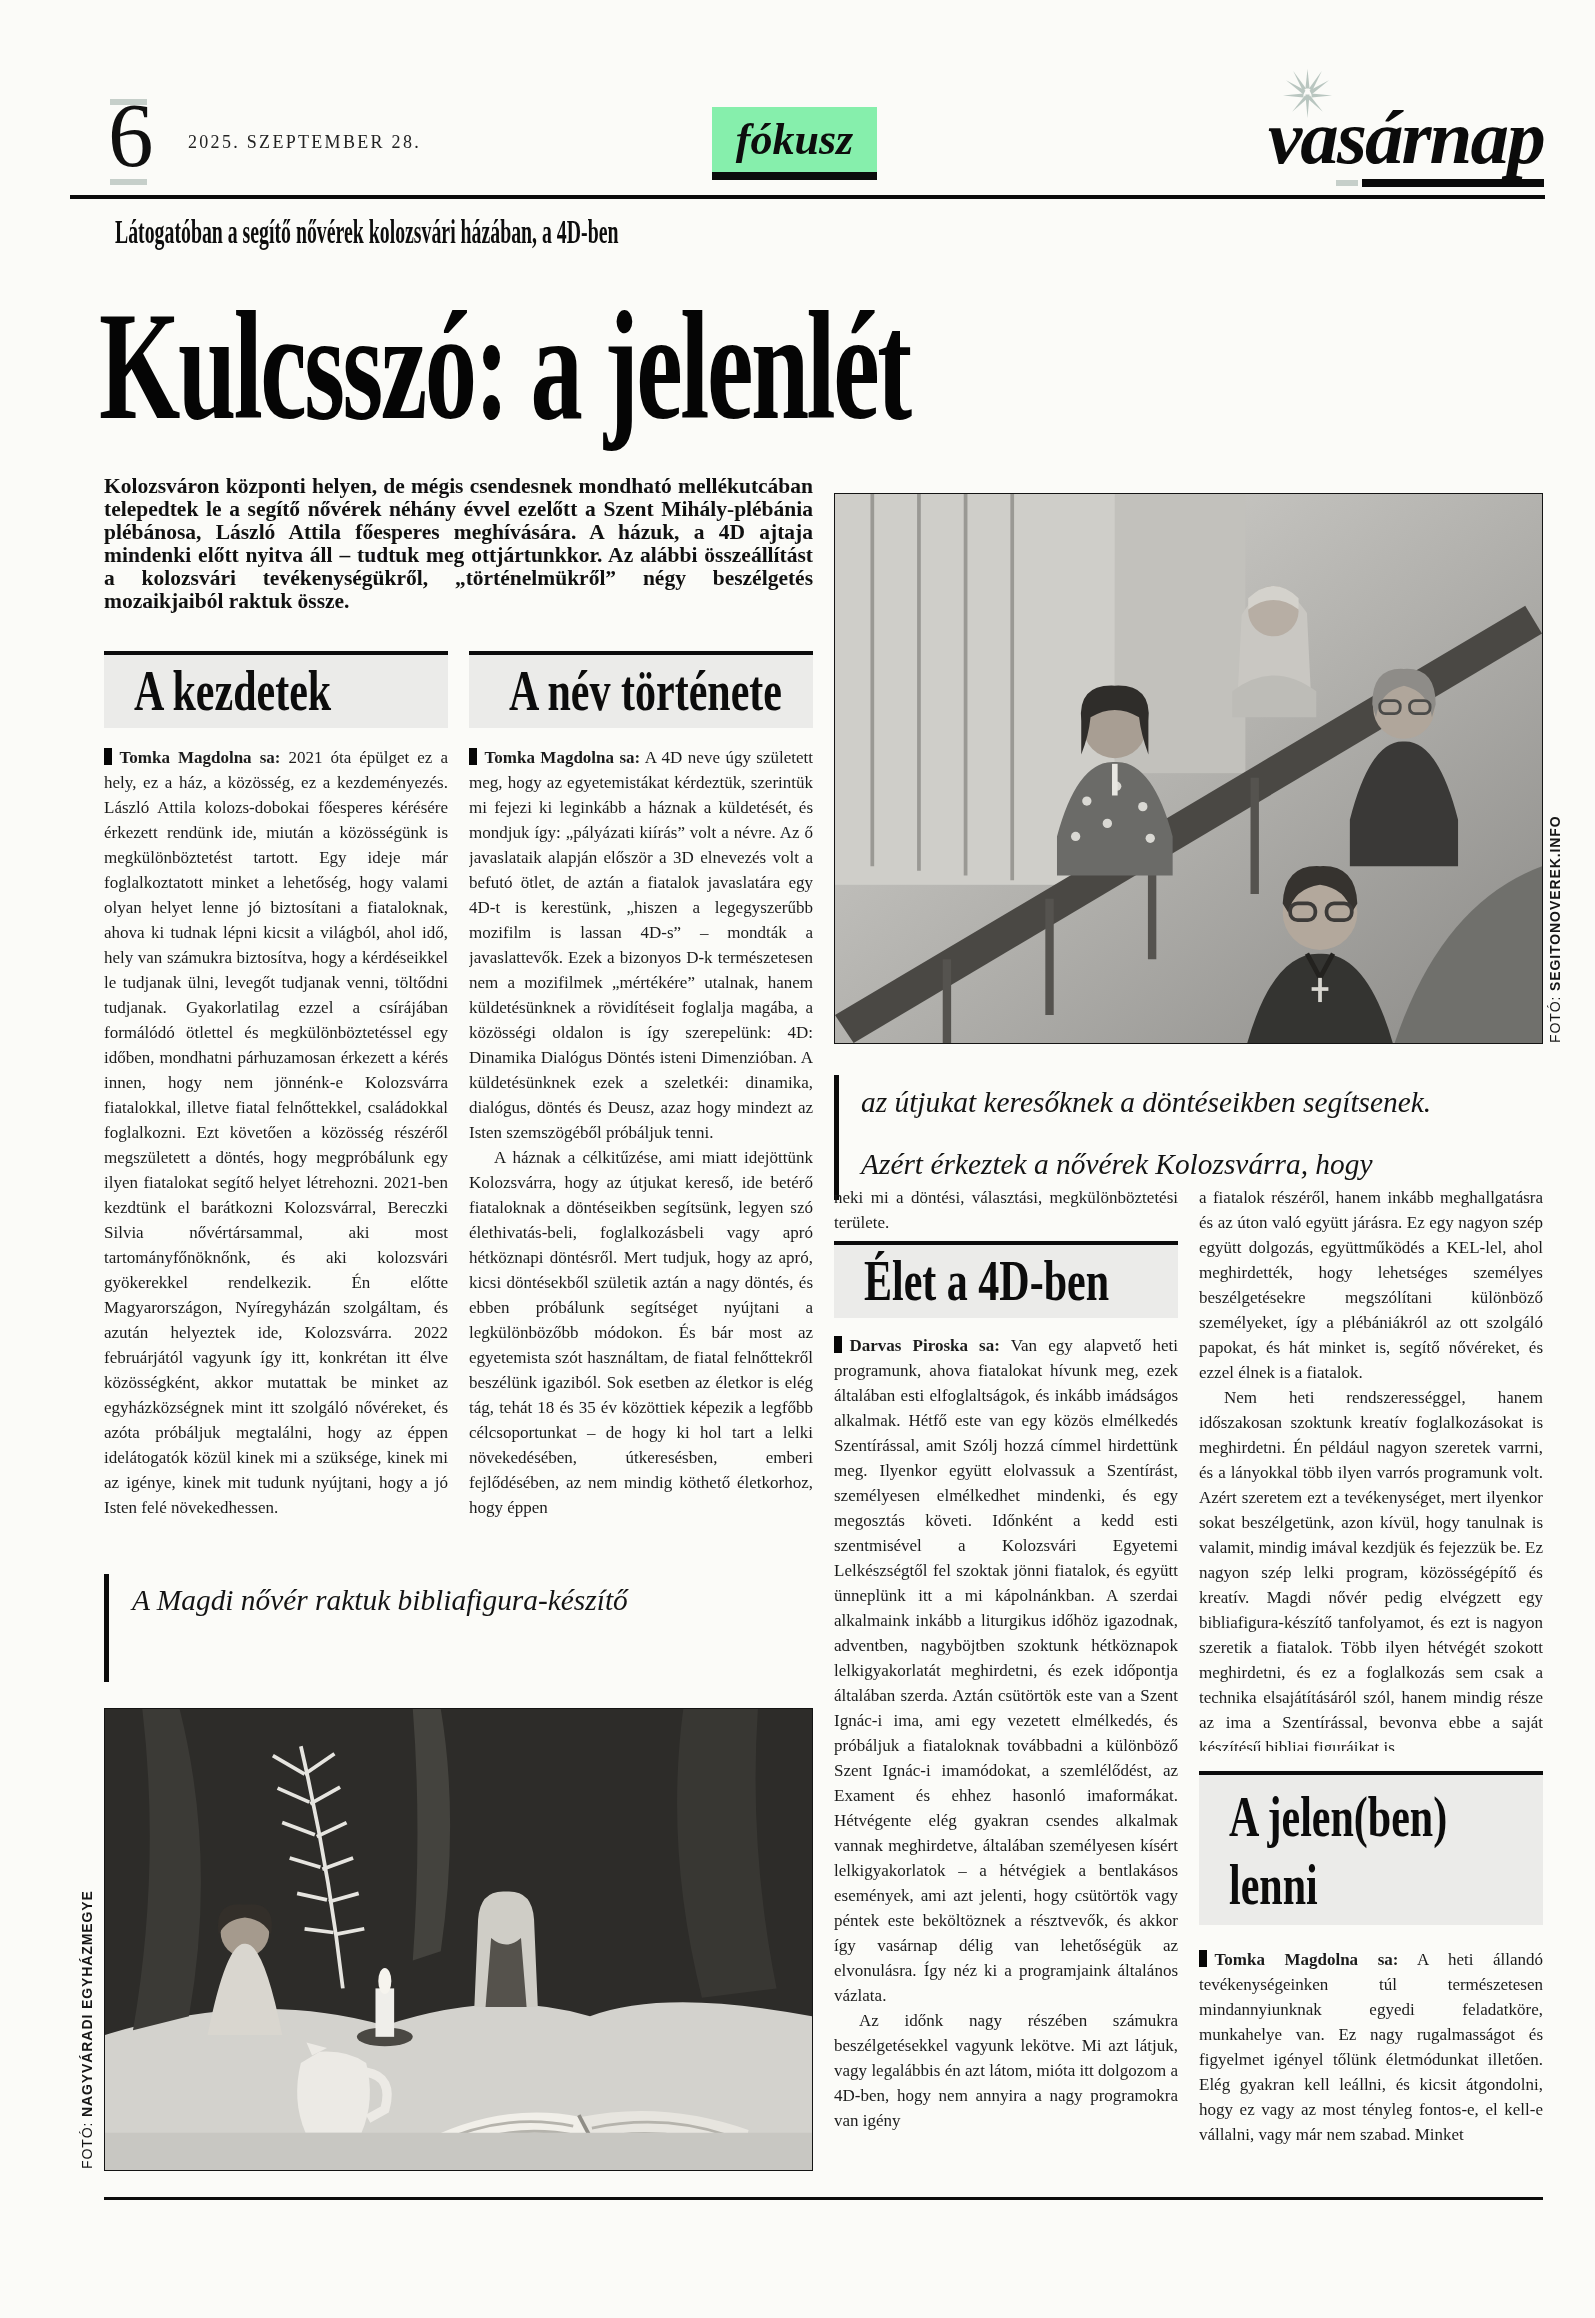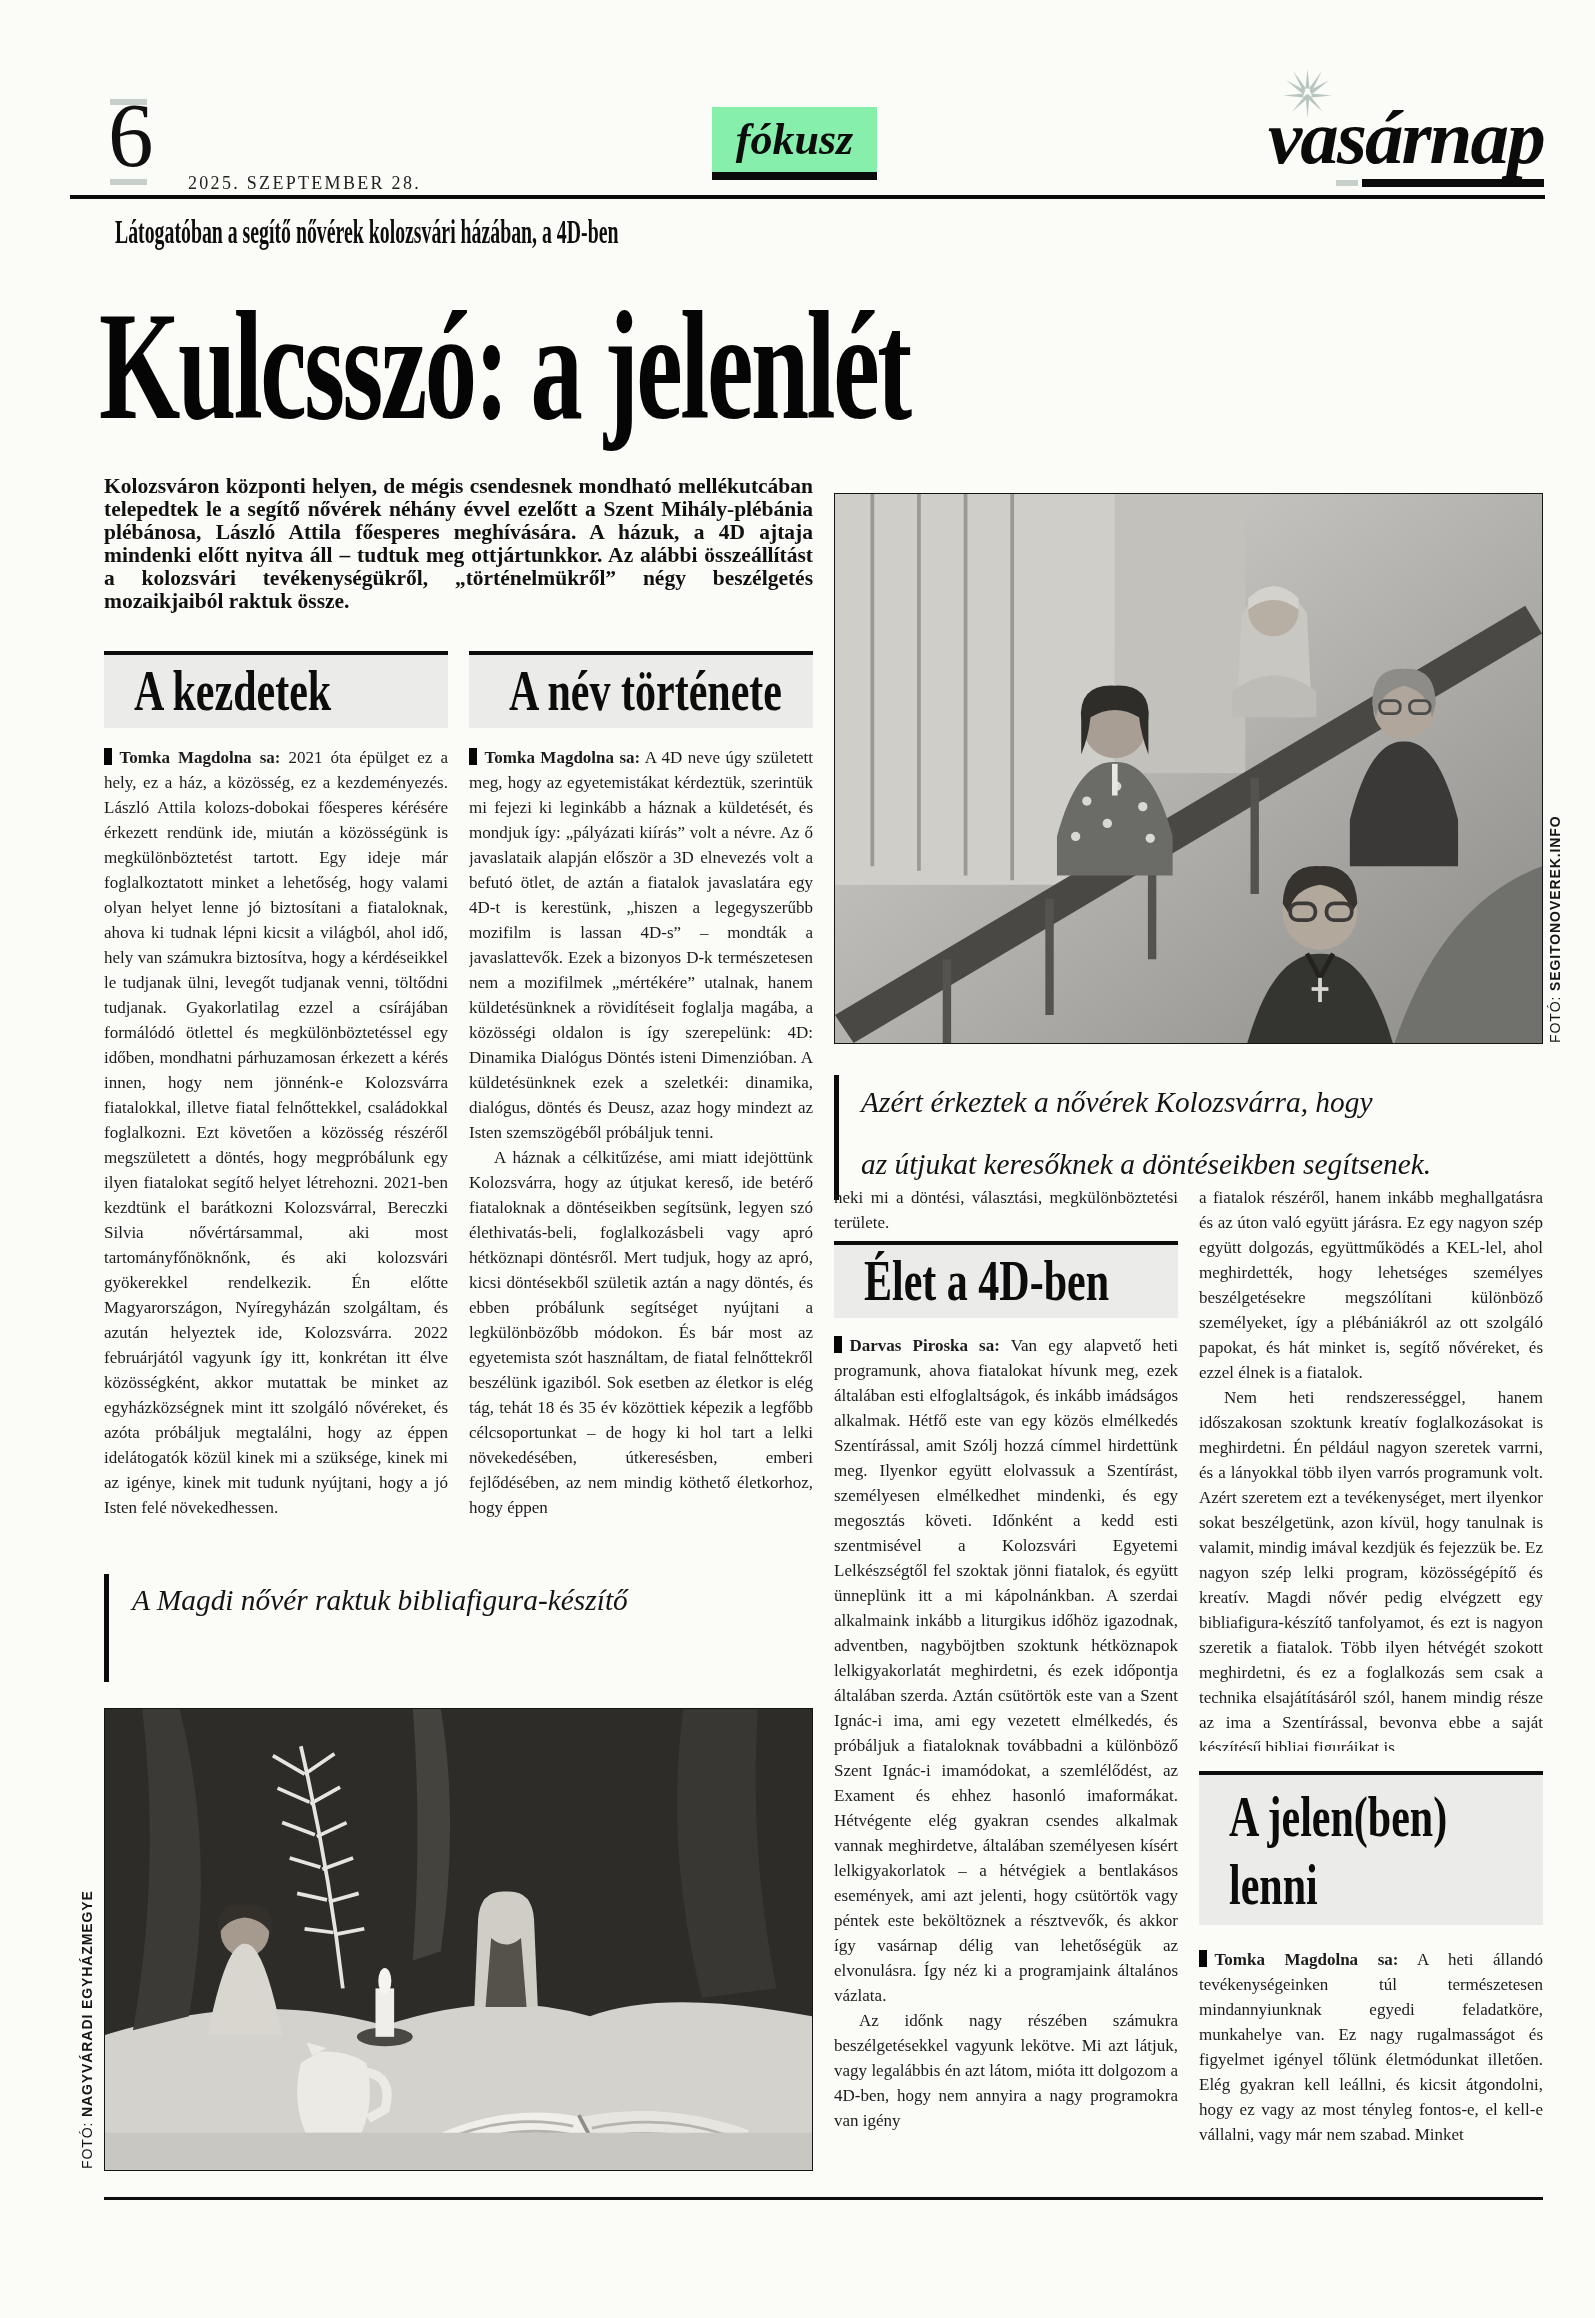--- a/index.html
+++ b/index.html
@@ -57,21 +57,21 @@
 </style>
 </head>
 <body>
 
 <div class="page">
 
   <div class="abs hdr-bar" style="left:110px;top:99px;width:37px;height:6px;"></div>
   <div class="abs pagenum" style="left:108px;top:90px;">6</div>
   <div class="abs hdr-bar" style="left:110px;top:179px;width:37px;height:6px;"></div>
 
-  <div class="abs issue-date" style="left:188px;top:132px;margin-top:41px;">2025. SZEPTEMBER 28.</div>
+  <div class="abs issue-date" style="left:188px;top:132px;">2025. SZEPTEMBER 28.</div>
 
   <div class="abs fokusz-box" style="left:712px;top:107px;width:165px;height:65px;">
     <span>fókusz</span>
   </div>
   <div class="abs fokusz-underline" style="left:712px;top:172px;width:165px;height:7.5px;"></div>
 
   <svg class="abs" style="left:1282px;top:69px;width:51px;height:51px;" viewBox="0 0 100 100">
     <g fill="#b9c6c0">
       <polygon points="50,0 54,38 46,38"></polygon>
         <polygon points="50,96 54,50 46,50"></polygon>
@@ -171,22 +171,22 @@
           </g>
       </g>
     </svg>
   </div>
   <div class="abs credit" style="left:1547px;top:495px;height:548px;">
     <span class="credit-prefix">FOTÓ: </span><span class="credit-name">SEGITONOVEREK.INFO</span>
   </div>
 
   <div class="abs pqbar" style="left:834px;top:1075px;width:5.1px;height:125px;"></div>
   <div class="abs pullquote" style="left:861px;top:1071px;width:682px;">
+    <div>az útjukat keresőknek a döntéseikben segítsenek.</div>
     <div>Azért érkeztek a nővérek Kolozsvárra, hogy</div>
-    <div>az útjukat keresőknek a döntéseikben segítsenek.</div>
   </div>
 
   <div class="abs secbox" style="left:104px;top:651px;width:344px;height:77px;">
     <span class="squeeze">A kezdetek</span>
   </div>
   <div class="abs secbox" style="left:469px;top:651px;width:344px;height:77px;padding-left:40px;">
     <span class="squeeze">A név története</span>
   </div>
 
   <div class="abs bodytext" style="left:104px;top:745px;width:344px;height:805px;">

